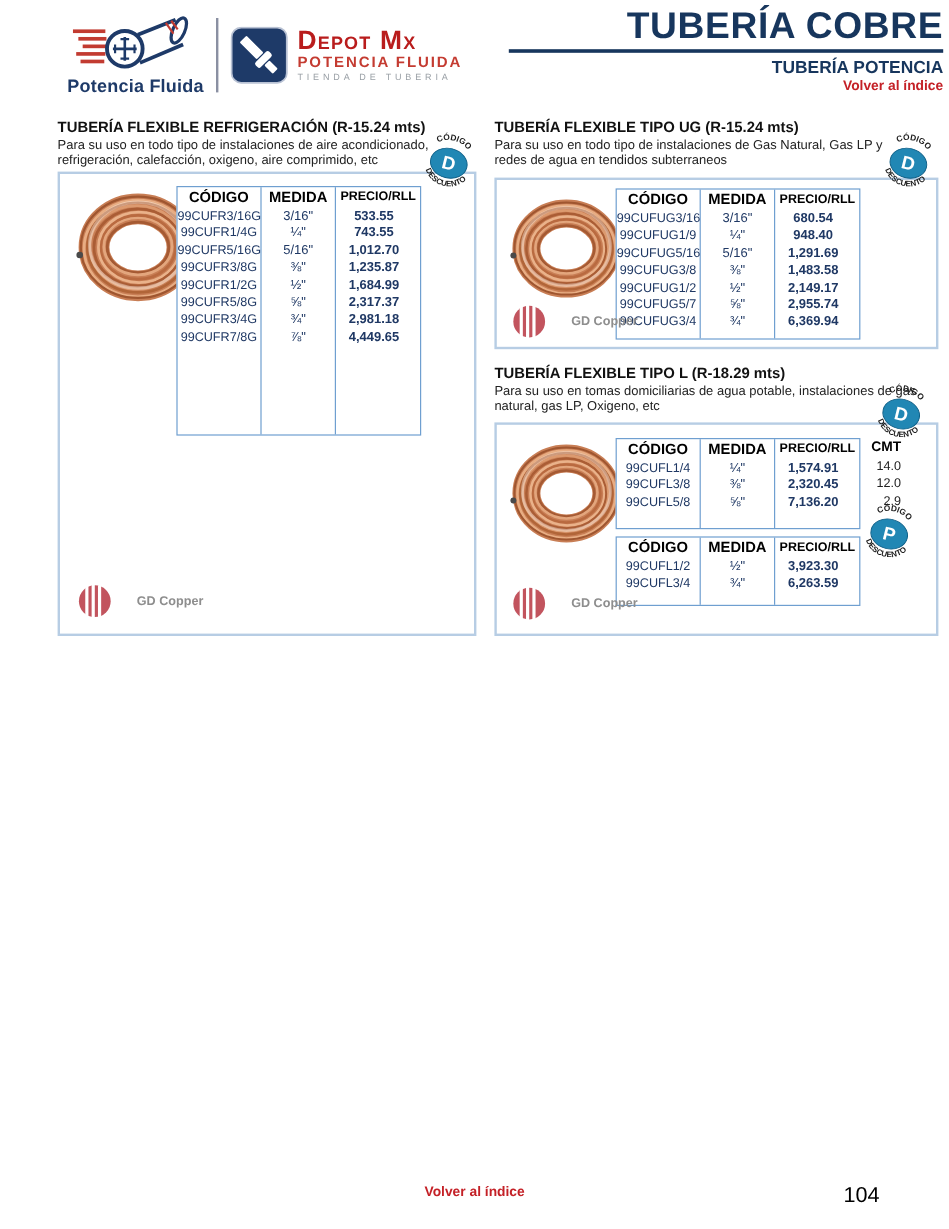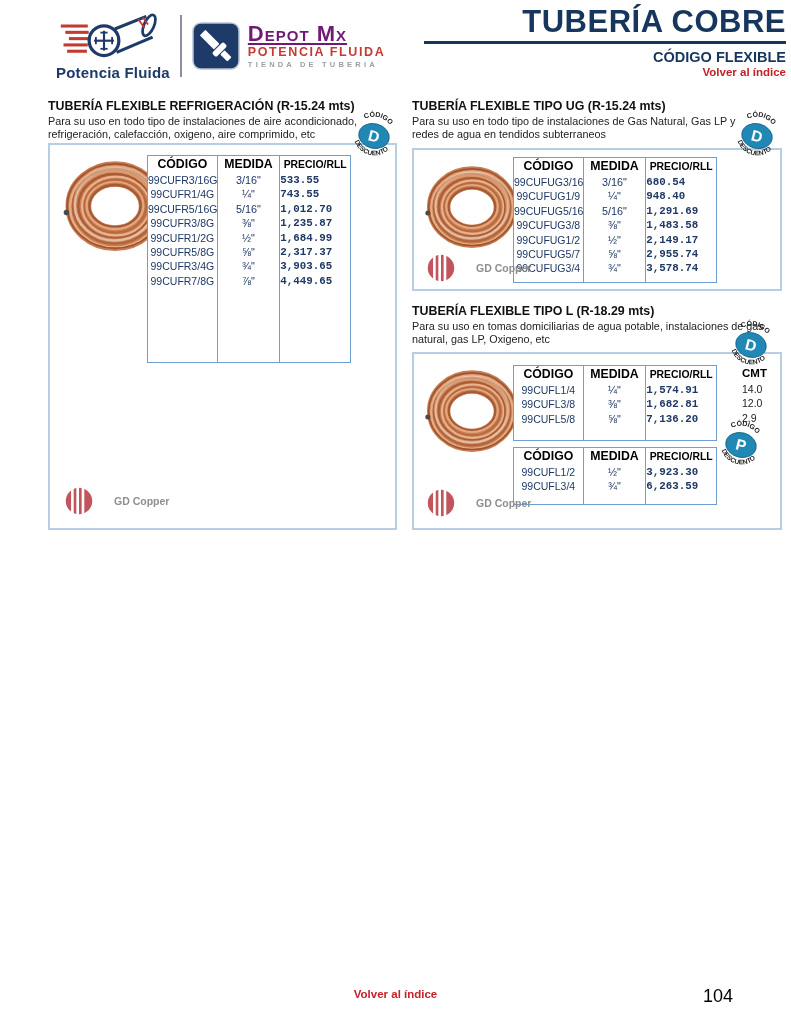--- a/index.html
+++ b/index.html
@@ -6,23 +6,23 @@
   .page{position:relative;width:791px;height:1024px;background:#fff;overflow:hidden;
         font-family:"Liberation Sans",sans-serif;color:#1a1a1a;}
 
   
   .logos{position:absolute;left:56px;top:10px;display:flex;align-items:center;gap:10px;}
   .pf-logo{display:flex;flex-direction:column;align-items:center;}
   .pf-name{font-size:15px;font-weight:bold;color:#1e3a68;margin-top:-2px;letter-spacing:0.2px;}
   .logo-divider{width:2px;height:62px;background:#8a90a2;}
   .depot{display:flex;align-items:center;gap:8px;}
   .depot-txt{display:flex;flex-direction:column;line-height:1.05;}
-  .depot-name{font-size:22px;color:#701a75;font-weight:600;font-variant:small-caps;letter-spacing:1px;text-decoration:underline;}
+  .depot-name{font-size:22px;color:#b91c1c;font-weight:600;font-variant:small-caps;letter-spacing:1px;}
   .depot-sub1{font-size:12.5px;color:#c43b31;font-weight:bold;letter-spacing:1.6px;margin-top:1px;}
-  .depot-sub2{font-size:7.5px;color:#9aa0a6;font-weight:bold;letter-spacing:3.2px;margin-top:2px;}
+  .depot-sub2{font-size:7.5px;color:#9aa0a6;font-weight:normal;letter-spacing:3.2px;margin-top:2px;}
 
   .title-block{position:absolute;top:4px;right:5px;width:362px;text-align:right;}
   .main-title{margin:0;font-size:31px;font-weight:bold;color:#17365d;letter-spacing:0.5px;
               border-bottom:3px solid #17365d;padding-bottom:1px;}
   .subtitle{font-size:14.5px;font-weight:bold;color:#17365d;margin-top:5px;}
   .valid-note{font-size:11.5px;color:#222;margin-top:3px;}
   .back-link{font-size:11.5px;font-weight:bold;color:#c42127;margin-top:1px;cursor:pointer;}
 
   
   .section{position:absolute;}
@@ -41,28 +41,28 @@
   .ptable{position:absolute;display:flex;border:1.5px solid #6f9fd0;background:#fff;box-sizing:border-box;}
   .pt-col{box-sizing:border-box;border-right:1.5px solid #6f9fd0;}
   .pt-col:last-child{border-right:none;}
   .pt-col0{width:34.5%;}
   .pt-col1{width:31%;}
   .pt-col2{width:34.5%;}
   .pt-head{height:17px;line-height:17px;text-align:center;font-weight:bold;font-size:12.3px;color:#000;}
   .pt-col2 .pt-head{font-size:10.4px;}
   .pt-cell{height:14.4px;line-height:14.4px;font-size:10.8px;color:#1f3864;text-align:center;white-space:nowrap;}
   .pt-col0 .pt-cell{font-size:10.5px;}
-  .pt-col2 .pt-cell{text-align:left;padding-right:7px;font-weight:bold;font-family:Liberation Mono, monospace;}
+  .pt-col2 .pt-cell{text-align:center;padding-right:7px;font-weight:bold;}
 
   .tbl-refrig{left:97px;top:10px;width:204px;height:208px;}
   .tbl-ug{left:99px;top:7px;width:204px;height:126px;}
   .tbl-l-d{left:99px;top:11px;width:204px;height:76px;}
   .tbl-l-p{left:99px;top:93px;width:204px;height:58px;}
 
-  .cmt{position:absolute;left:328px;top:11px;text-align:left;}
+  .cmt{position:absolute;left:312px;top:11px;text-align:right;}
   .cmt-head{height:17px;line-height:17px;font-size:11.5px;font-weight:bold;color:#000;}
   .cmt-val{height:14.4px;line-height:14.4px;font-size:10.5px;color:#222;}
 
   
   .coil{position:absolute;}
   .coil-refrig{left:10px;top:10px;}
   .coil-ug{left:8px;top:10px;}
   .coil-l{left:8px;top:10px;}
   .gd{position:absolute;display:flex;align-items:center;gap:20px;}
   .gd-refrig{left:14px;bottom:12px;}
@@ -130,21 +130,21 @@
       <div class="depot-txt">
         <span class="depot-name">Depot Mx</span>
         <span class="depot-sub1">POTENCIA FLUIDA</span>
         <span class="depot-sub2">TIENDA DE TUBERIA</span>
       </div>
     </div>
   </div>
 
   <div class="title-block">
     <h1 class="main-title">TUBERÍA COBRE</h1>
-    <div class="subtitle">CÓDIGO FLEXIBLE</div>
+    <div class="subtitle">TUBERÍA POTENCIA</div>
     <div class="back-link">Volver al índice</div>
   </div>
 
   <div class="section sec-refrig">
     <h2 class="sec-title">TUBERÍA FLEXIBLE REFRIGERACIÓN (R-15.24 mts)</h2>
     <p class="sec-desc" style="width:345px;">Para su uso en todo tipo de instalaciones de aire acondicionado, refrigeración, calefacción, oxigeno, aire comprimido, etc</p>
     <div class="badge badge-refrig">
       <svg width="54" height="58" viewBox="0 0 70 72">
         <defs>
           <path id="b1t" d="M 9 37 A 26 26 0 0 1 61 37"></path>
@@ -198,21 +198,21 @@
             <div class="pt-cell">⅞"</div>
           </div>
           <div class="pt-col pt-col2">
             <div class="pt-head">PRECIO/RLL</div>
             <div class="pt-cell">533.55</div>
             <div class="pt-cell">743.55</div>
             <div class="pt-cell">1,012.70</div>
             <div class="pt-cell">1,235.87</div>
             <div class="pt-cell">1,684.99</div>
             <div class="pt-cell">2,317.37</div>
-            <div class="pt-cell">3,903.65</div>
+            <div class="pt-cell">2,981.18</div>
             <div class="pt-cell">4,449.65</div>
           </div>
         </div>
       <div class="gd gd-refrig">
         <svg width="30" height="30" viewBox="0 0 34 34">
           <circle cx="17" cy="17" r="15" fill="#c2545e"></circle>
           <rect x="8" y="2" width="3" height="30" fill="#fff"></rect>
           <rect x="14" y="0" width="3" height="34" fill="#fff"></rect>
           <rect x="20" y="2" width="3" height="30" fill="#fff"></rect>
         </svg>
@@ -276,21 +276,21 @@
             <div class="pt-cell">¾"</div>
           </div>
           <div class="pt-col pt-col2">
             <div class="pt-head">PRECIO/RLL</div>
             <div class="pt-cell">680.54</div>
             <div class="pt-cell">948.40</div>
             <div class="pt-cell">1,291.69</div>
             <div class="pt-cell">1,483.58</div>
             <div class="pt-cell">2,149.17</div>
             <div class="pt-cell">2,955.74</div>
-            <div class="pt-cell">3,578.74</div>
+            <div class="pt-cell">6,369.94</div>
           </div>
         </div>
       <div class="gd gd-ug">
         <svg width="30" height="30" viewBox="0 0 34 34">
           <circle cx="17" cy="17" r="15" fill="#c2545e"></circle>
           <rect x="8" y="2" width="3" height="30" fill="#fff"></rect>
           <rect x="14" y="0" width="3" height="34" fill="#fff"></rect>
           <rect x="20" y="2" width="3" height="30" fill="#fff"></rect>
         </svg>
         <span class="gd-name">GD Copper</span>
@@ -352,21 +352,21 @@
           </div>
           <div class="pt-col pt-col1">
             <div class="pt-head">MEDIDA</div>
             <div class="pt-cell">¼"</div>
             <div class="pt-cell">⅜"</div>
             <div class="pt-cell">⅝"</div>
           </div>
           <div class="pt-col pt-col2">
             <div class="pt-head">PRECIO/RLL</div>
             <div class="pt-cell">1,574.91</div>
-            <div class="pt-cell">1,682.81</div>
+            <div class="pt-cell">2,320.45</div>
             <div class="pt-cell">7,136.20</div>
           </div>
         </div>
       <div class="cmt">
         <div class="cmt-head">CMT</div>
         <div>
             <div class="cmt-val">14.0</div>
             <div class="cmt-val">12.0</div>
             <div class="cmt-val">2.9</div>
           </div>

